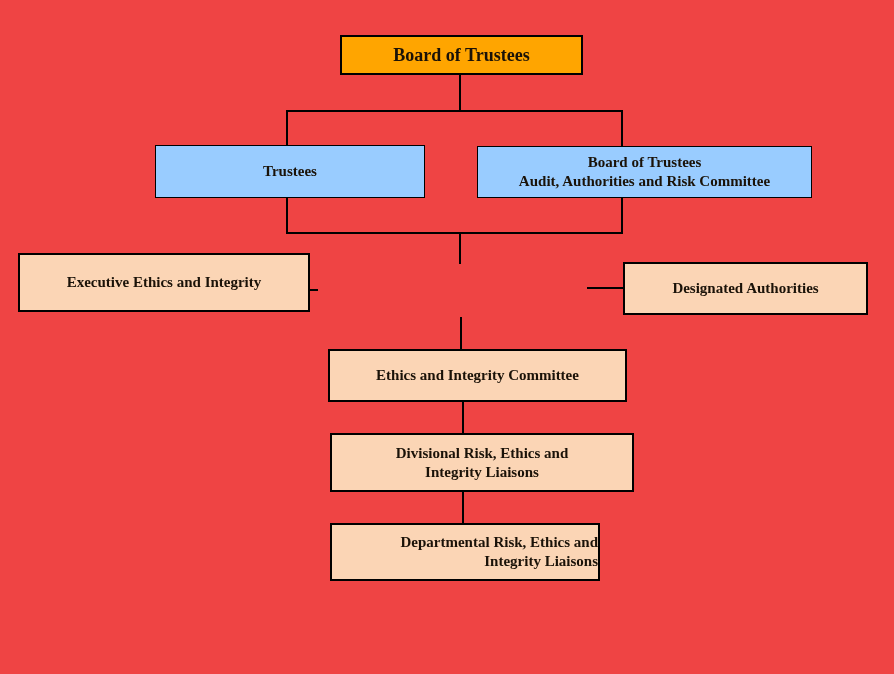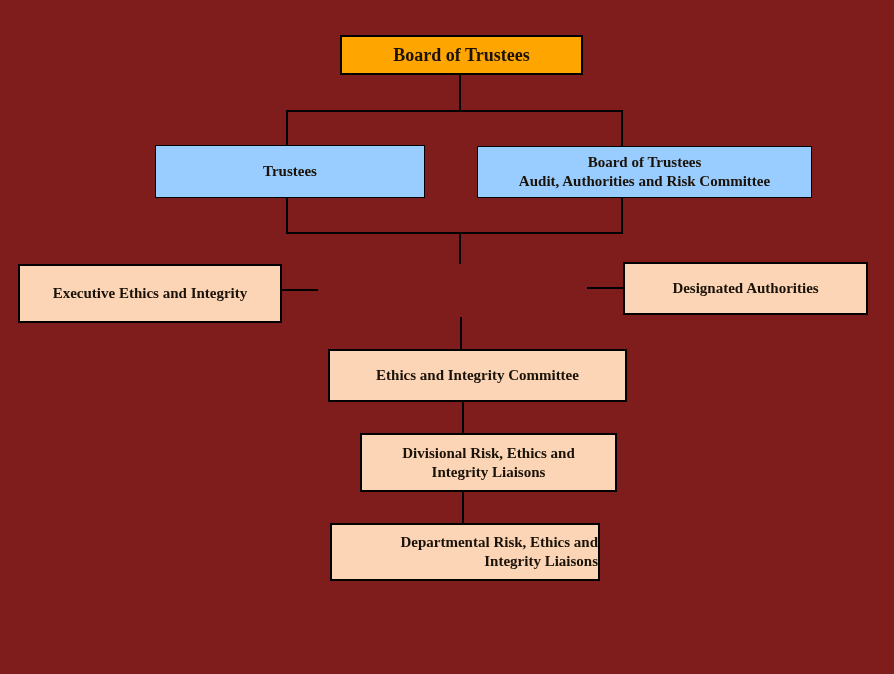--- a/index.html
+++ b/index.html
@@ -23,21 +23,21 @@
   .node span{display:block;white-space:nowrap;}
   .orange{background:var(--orange,#FFA500);border:2px solid var(--line,#000);font-size:18px;line-height:22px;}
   .blue{background:var(--blue,#99CCFF);border:1px solid var(--line,#000);}
   .cyan{background:var(--cyan,#C6E2E7);border:1px solid var(--line,#000);}
   .peach{background:var(--peach,#FBD5B5);border:2px solid var(--line,#000);}
   .line{position:absolute;background:var(--line,#000);}
 </style>
 </head>
 <body>
 
-<div class="canvas" style="--orange: #FFA500; --blue: #99CCFF; --cyan: #C6E2E7; --peach: #FBD5B5; --line: #000000; --text: #1A1208; background: #7f1d1d;">
+<div class="canvas" style="--orange: #FFA500; --blue: #99CCFF; --cyan: #C6E2E7; --peach: #FBD5B5; --line: #000000; --text: #1A1208; background: #ef4444;">
 
   <div class="line" style="left:459px;top:74px;width:2px;height:38px;"></div>
   <div class="line" style="left:286px;top:110px;width:337px;height:2px;"></div>
   <div class="line" style="left:286px;top:110px;width:2px;height:36px;"></div>
   <div class="line" style="left:621px;top:110px;width:2px;height:37px;"></div>
   <div class="line" style="left:286px;top:198px;width:2px;height:36px;"></div>
   <div class="line" style="left:621px;top:198px;width:2px;height:36px;"></div>
   <div class="line" style="left:286px;top:232px;width:337px;height:2px;"></div>
   <div class="line" style="left:459px;top:232px;width:2px;height:32px;"></div>
   <div class="line" style="left:277px;top:289px;width:41px;height:2px;"></div>
@@ -52,34 +52,34 @@
 
   <div class="node blue" style="left:155px;top:145px;width:270px;height:53px;">
     <span>Trustees</span>
   </div>
 
   <div class="node blue" style="left:477px;top:146px;width:335px;height:52px;">
     <span>Board of Trustees</span>
     <span>Audit, Authorities and Risk Committee</span>
   </div>
 
-  <div class="node peach" style="left:18px;top:264px;width:264px;height:59px;">
+  <div class="node peach" style="left:18px;top:253px;width:292px;height:59px;">
     <span>Executive Ethics and Integrity</span>
   </div>
 
 
   <div class="node peach" style="left:623px;top:262px;width:245px;height:53px;">
     <span>Designated Authorities</span>
   </div>
 
   <div class="node peach" style="left:328px;top:349px;width:299px;height:53px;">
     <span>Ethics and Integrity Committee</span>
   </div>
 
-  <div class="node peach" style="left:330px;top:433px;width:257px;height:59px;margin-left:30px;">
+  <div class="node peach" style="left:330px;top:433px;width:304px;height:59px;">
     <span>Divisional Risk, Ethics and</span>
     <span>Integrity Liaisons</span>
   </div>
 
   <div class="node peach" style="left:330px;top:523px;width:270px;height:58px;align-items:flex-end;">
     <span>Departmental Risk, Ethics and</span>
     <span>Integrity Liaisons</span>
   </div>
 
 </div>

